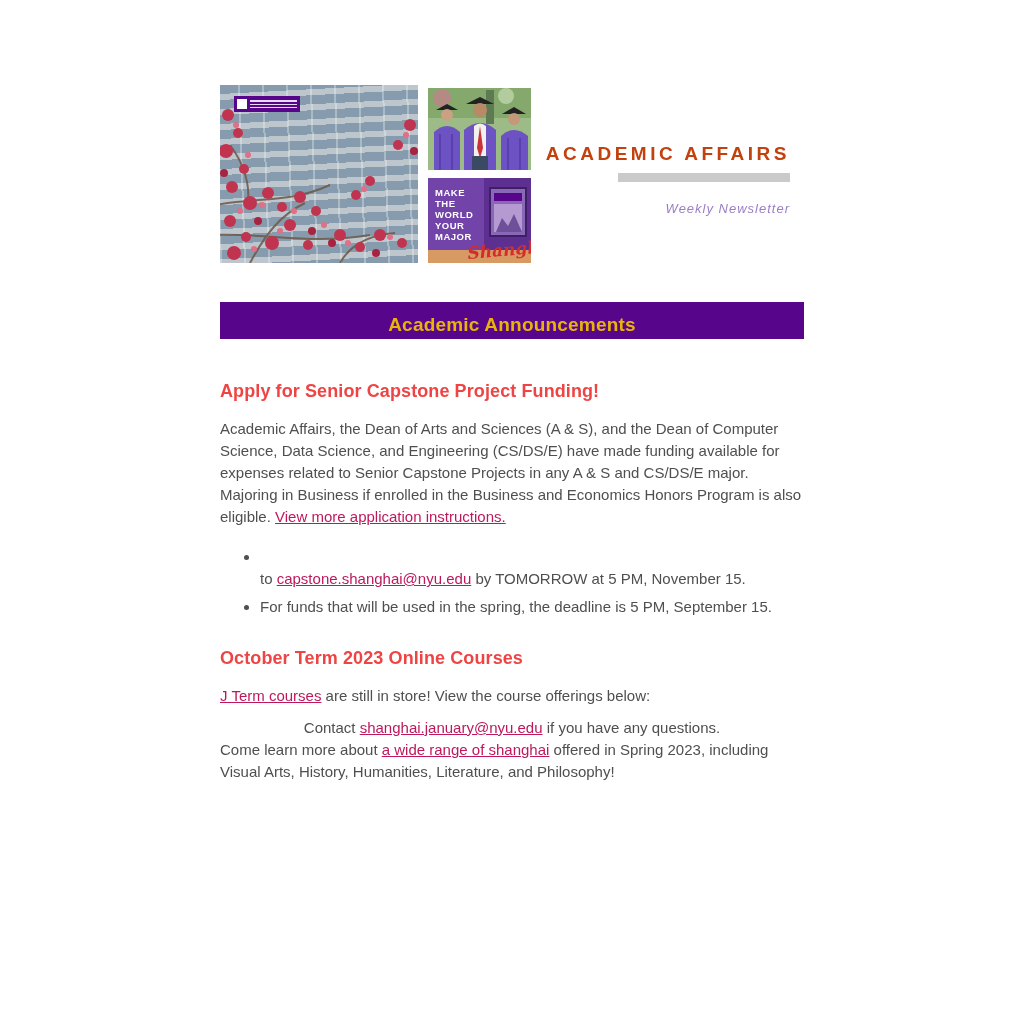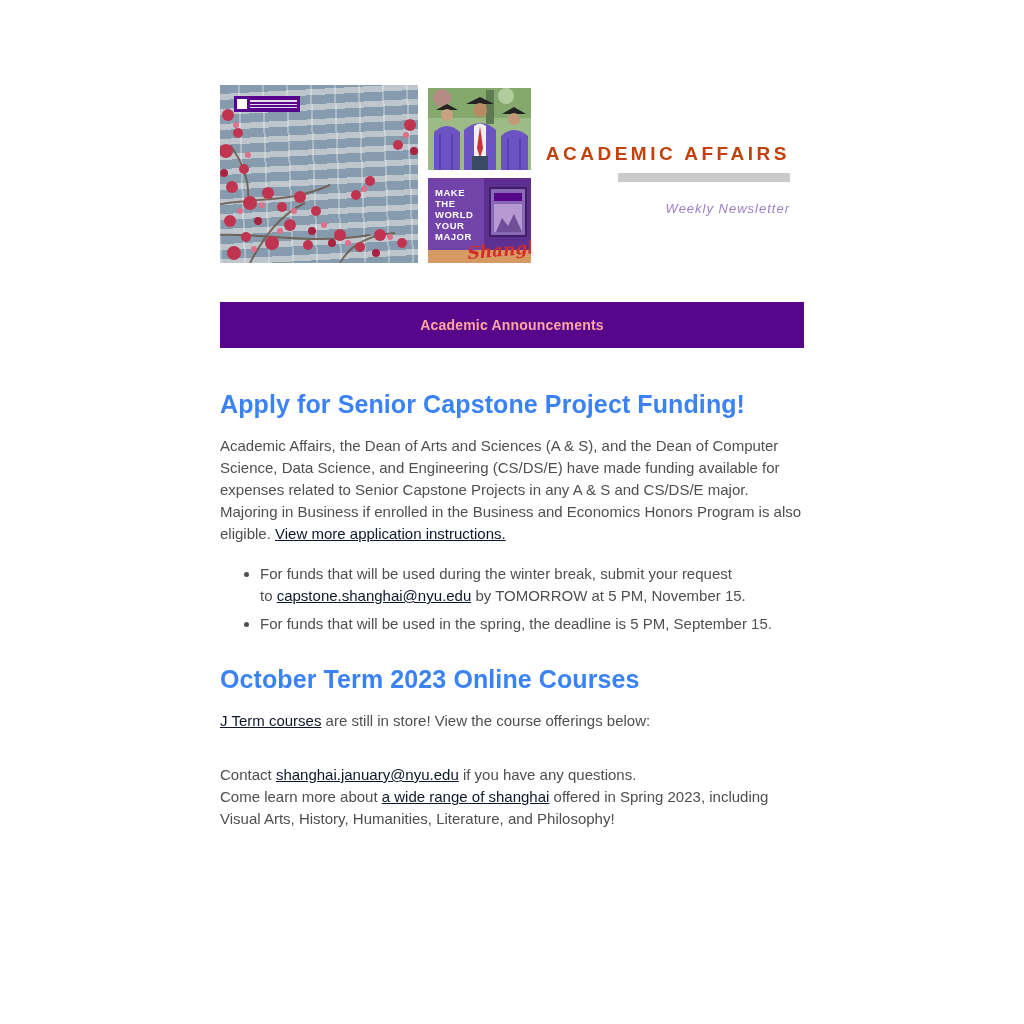--- a/index.html
+++ b/index.html
@@ -35,33 +35,33 @@
   .brand { flex:1; text-align:right; padding-right:14px; padding-top:58px; }
   .wordmark {
     font-size:19px; font-weight:bold; letter-spacing:3.5px;
     color:#c2410c; white-space:nowrap;
   }
   .brand-bar { display:inline-block; width:172px; height:9px; background:#CACACA; margin-top:8px; }
   .tagline { margin-top:15px; font-size:13px; font-style:italic; letter-spacing:1px; color:#9B7EC6; }
 
   
   .banner {
-    margin-top:39px; height:46px; line-height:46px; background:#57068C;
-    color:#fca5a5; font-size:14px; font-weight:bold; text-align:center; letter-spacing:.2px;
+    margin-top:39px; height:37px; line-height:46px; background:#57068C;
+    color:#eab308; font-size:19px; font-weight:bold; text-align:center; letter-spacing:.2px;
   }
 
   
-  h2 { font-size:25px; color:#3b82f6; margin:42px 0 16px; letter-spacing:.1px; }
+  h2 { font-size:18px; color:#ef4444; margin:42px 0 16px; letter-spacing:.1px; }
   h2.tight { margin-top:30px; }
   p  { font-size:15px; line-height:22px; color:#4f4f4f; }
-  a  { color:#0f172a; text-decoration:underline; }
+  a  { color:#be185d; text-decoration:underline; }
   ul { margin:18px 0 0 0; padding-left:40px; }
   li { font-size:15px; line-height:22px; margin-bottom:6px; color:#4f4f4f; }
   ul.courses li { margin-bottom:7px; }
-  .contact { margin-top:32px; }
+  .contact { margin-top:10px;text-align:center; }
 </style>
 </head>
 <body>
 
 <div class="content">
 
   <div class="header">
     <div class="collage">
 
       <div class="photo-left">
@@ -183,21 +183,21 @@
       <div class="tagline">Weekly Newsletter</div>
     </div>
   </div>
 
   <div class="banner">Academic Announcements</div>
 
   <h2>Apply for Senior Capstone Project Funding!</h2>
   <p><span>Academic Affairs, the Dean of Arts and Sciences (A &amp; S), and the Dean of Computer Science, Data Science, and Engineering (CS/DS/E) have made funding available for expenses related to Senior Capstone Projects in any A &amp; S and CS/DS/E major. Majoring in Business if enrolled in the Business and Economics Honors Program is also eligible. </span><a href="#">View more application instructions.</a></p>
 
   <ul>
-    <li><span>For funds that will be used during the winter break, submit your request</span><br><span>to </span><a href="#">capstone.shanghai@nyu.edu</a><span> by TOMORROW at 5 PM, November 15.</span></li>
+    <li><br><span>to </span><a href="#">capstone.shanghai@nyu.edu</a><span> by TOMORROW at 5 PM, November 15.</span></li>
     <li>For funds that will be used in the spring, the deadline is 5 PM, September 15.</li>
   </ul>
 
   <h2 class="tight">October Term 2023 Online Courses</h2>
   <p><a href="#">J Term courses</a><span> are still in store! View the course offerings below:</span></p>
 
 
   <p class="contact"><span>Contact </span><a href="#">shanghai.january@nyu.edu</a><span> if you have any questions.</span></p>
 
   <p><span>Come learn more about </span><a href="#">a wide range of shanghai</a><span> offered in Spring 2023, including  Visual Arts, History, Humanities, Literature, and Philosophy!</span></p>

